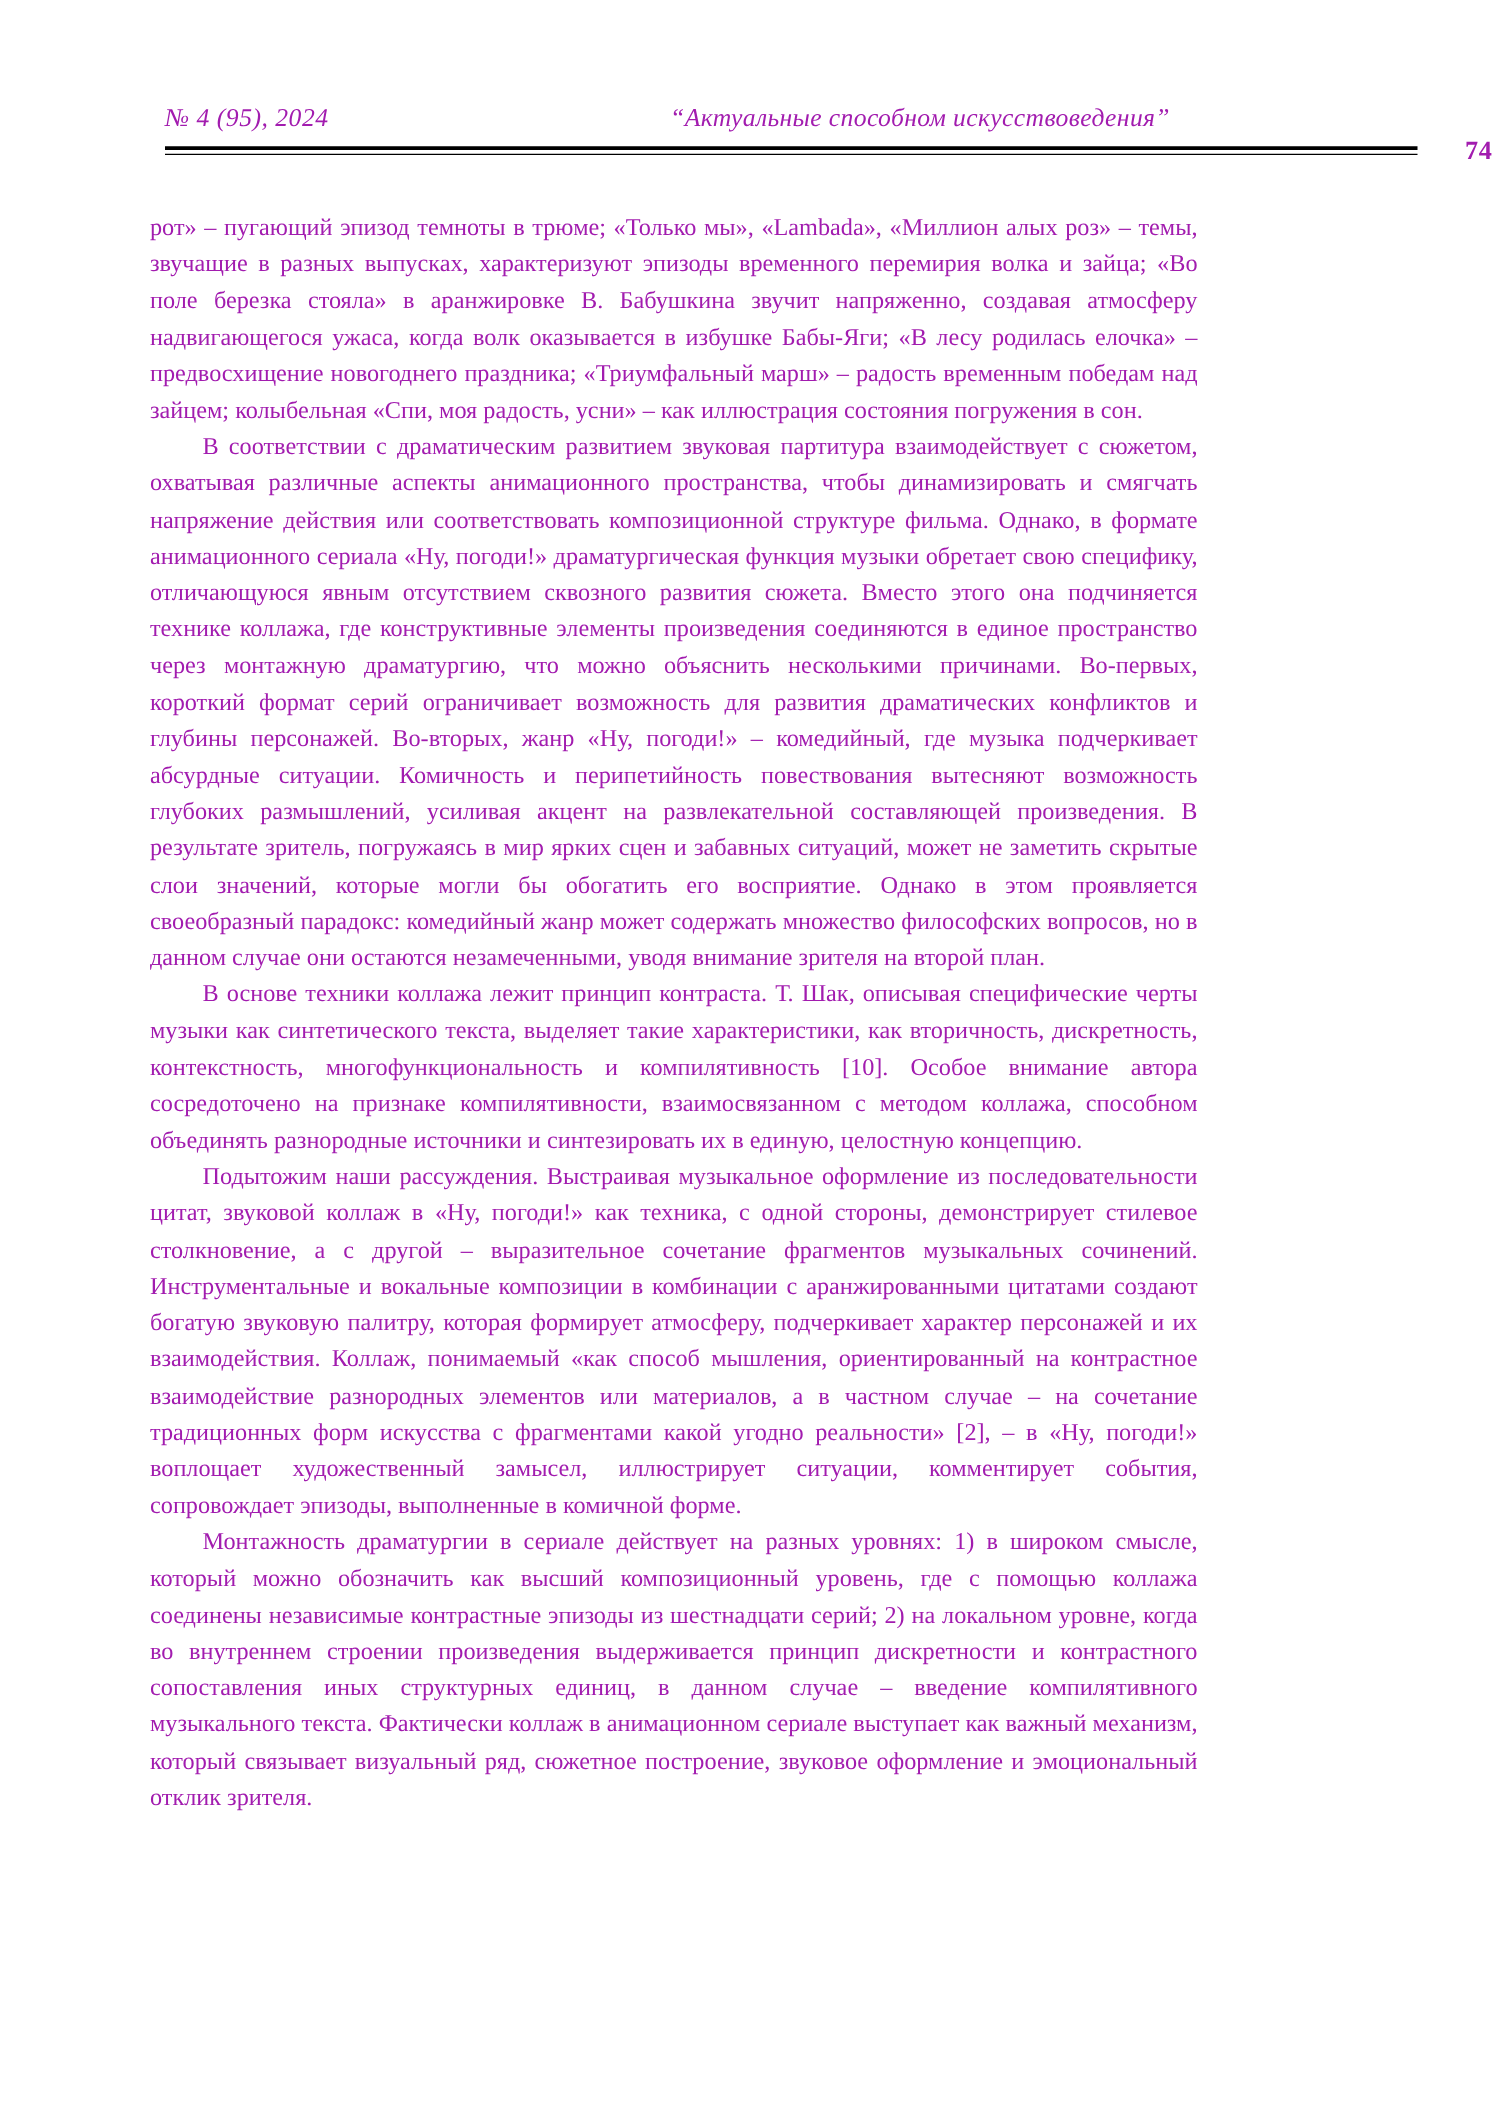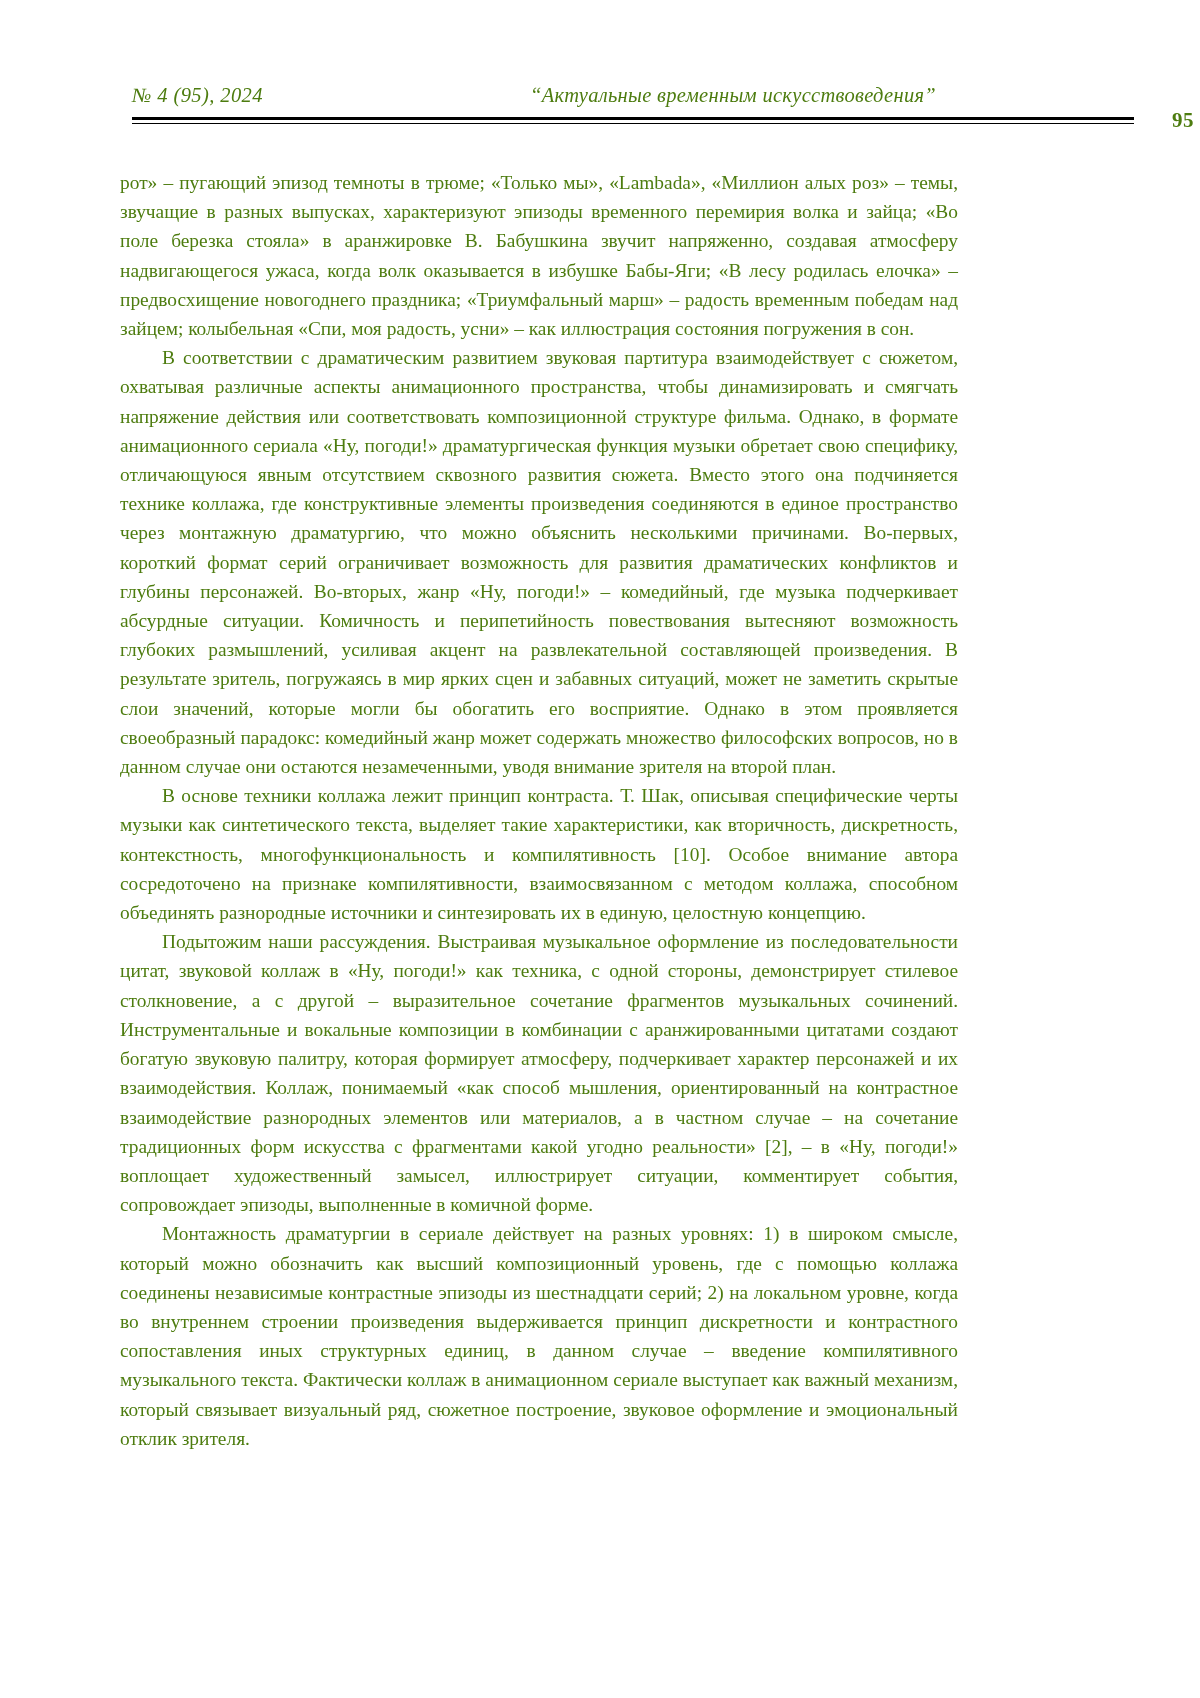--- a/index.html
+++ b/index.html
@@ -8,21 +8,21 @@
     background: #ffffff;
   }
   .page {
     position: relative;
     width: 1200px;
     height: 1698px;
     margin: 0 auto;
     background: #ffffff;
     box-sizing: border-box;
     font-family: "Liberation Serif", "DejaVu Serif", serif;
-    color: #4d7c0f;
+    color: #a21caf;
   }
   .header {
     position: absolute;
     left: 132px;
     top: 84px;
     width: 936px;
     display: flex;
     align-items: baseline;
     justify-content: space-between;
   }
@@ -85,24 +85,24 @@
     margin-top: 0;
   }
 </style>
 </head>
 <body>
 
 <div class="page">
 
   <div class="header">
     <div class="header-left">№ 4 (95), 2024</div>
-    <div class="header-center">“Актуальные временным искусствоведения”</div>
+    <div class="header-center">“Актуальные способном искусствоведения”</div>
   </div>
 
-  <div class="page-number">95</div>
+  <div class="page-number">74</div>
 
   <div class="rule-wrap">
     <div class="rule-thick"></div>
     <div class="rule-thin"></div>
   </div>
 
   <div class="body">
     <p>рот» – пугающий эпизод темноты в трюме; «Только мы», «Lambada», «Миллион алых роз» – темы, звучащие в разных выпусках, характеризуют эпизоды временного перемирия волка и зайца; «Во поле березка стояла» в аранжировке В. Бабушкина звучит напряженно, создавая атмосферу надвигающегося ужаса, когда волк оказывается в избушке Бабы-Яги; «В лесу родилась елочка» – предвосхищение новогоднего праздника; «Триумфальный марш» – радость временным победам над зайцем; колыбельная «Спи, моя радость, усни» – как иллюстрация состояния погружения в сон.</p>
     <p class="indent">В соответствии с драматическим развитием звуковая партитура взаимодействует с сюжетом, охватывая различные аспекты анимационного пространства, чтобы динамизировать и смягчать напряжение действия или соответствовать композиционной структуре фильма. Однако, в формате анимационного сериала «Ну, погоди!» драматургическая функция музыки обретает свою специфику, отличающуюся явным отсутствием сквозного развития сюжета. Вместо этого она подчиняется технике коллажа, где конструктивные элементы произведения соединяются в единое пространство через монтажную драматургию, что можно объяснить несколькими причинами. Во-первых, короткий формат серий ограничивает возможность для развития драматических конфликтов и глубины персонажей. Во-вторых, жанр «Ну, погоди!» – комедийный, где музыка подчеркивает абсурдные ситуации. Комичность и перипетийность повествования вытесняют возможность глубоких размышлений, усиливая акцент на развлекательной составляющей произведения. В результате зритель, погружаясь в мир ярких сцен и забавных ситуаций, может не заметить скрытые слои значений, которые могли бы обогатить его восприятие. Однако в этом проявляется своеобразный парадокс: комедийный жанр может содержать множество философских вопросов, но в данном случае они остаются незамеченными, уводя внимание зрителя на второй план.</p>
     <p class="indent">В основе техники коллажа лежит принцип контраста. Т. Шак, описывая специфические черты музыки как синтетического текста, выделяет такие характеристики, как вторичность, дискретность, контекстность, многофункциональность и компилятивность [10]. Особое внимание автора сосредоточено на признаке компилятивности, взаимосвязанном с методом коллажа, способном объединять разнородные источники и синтезировать их в единую, целостную концепцию.</p>

